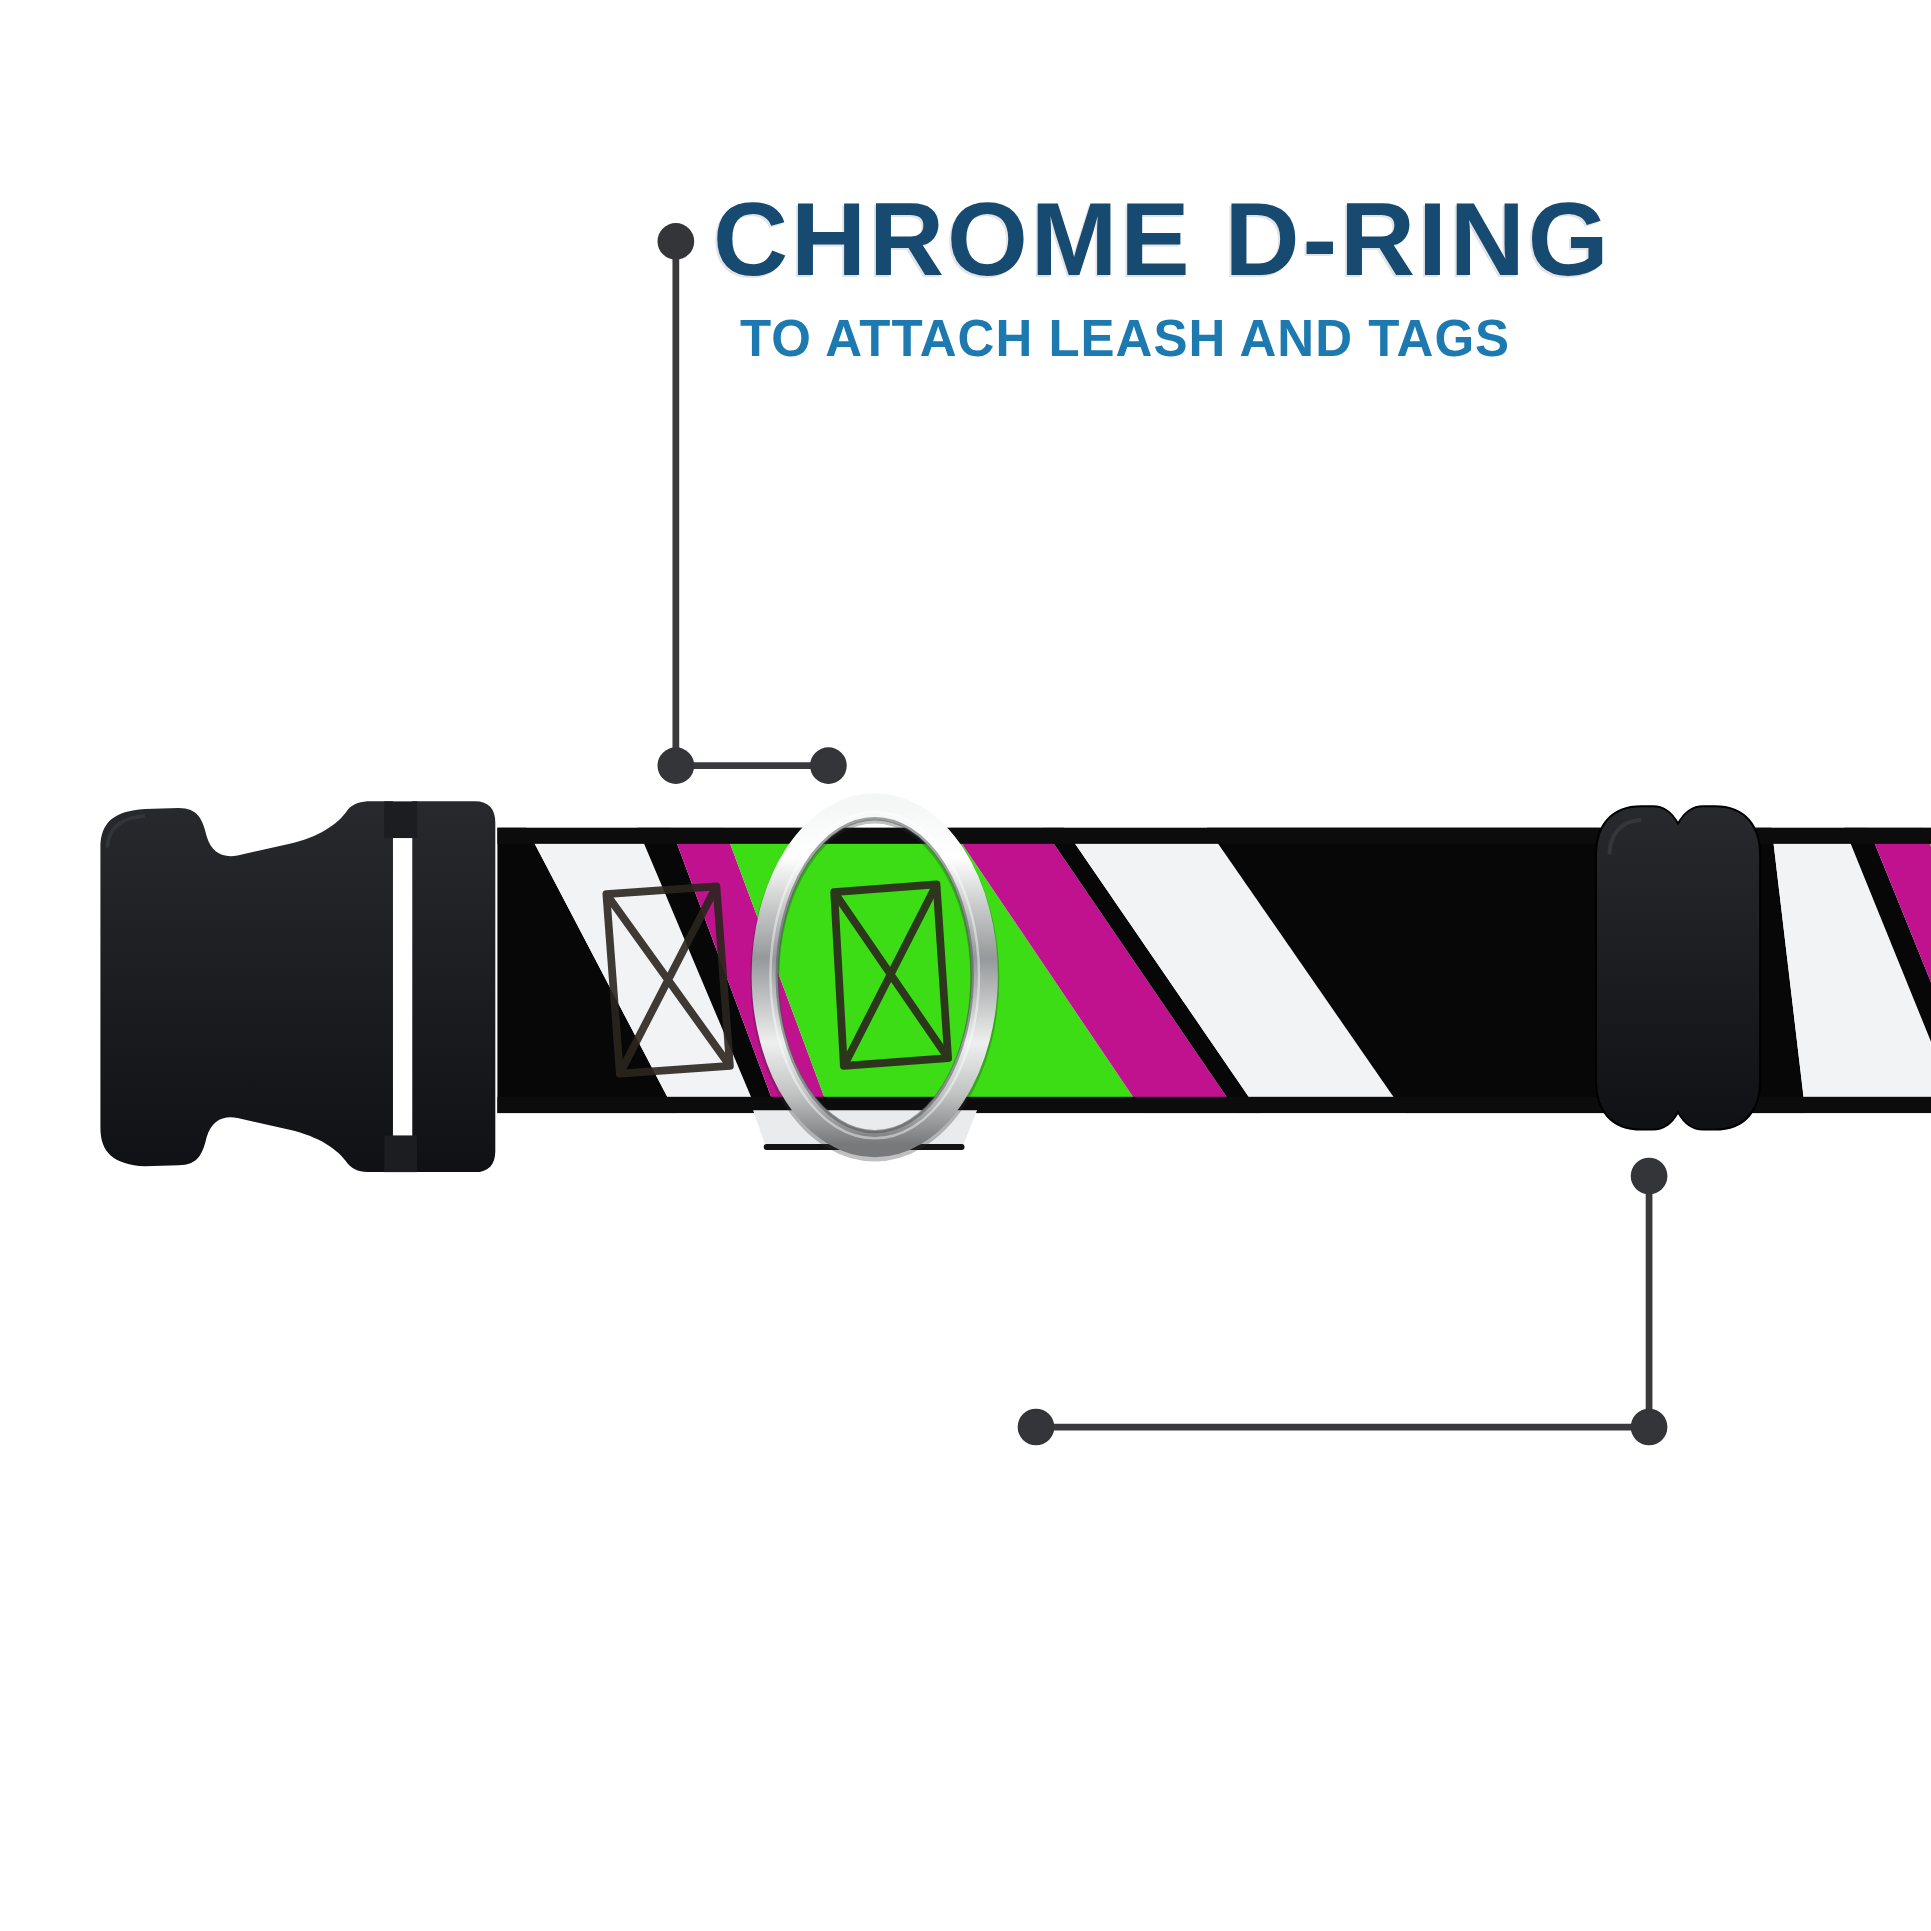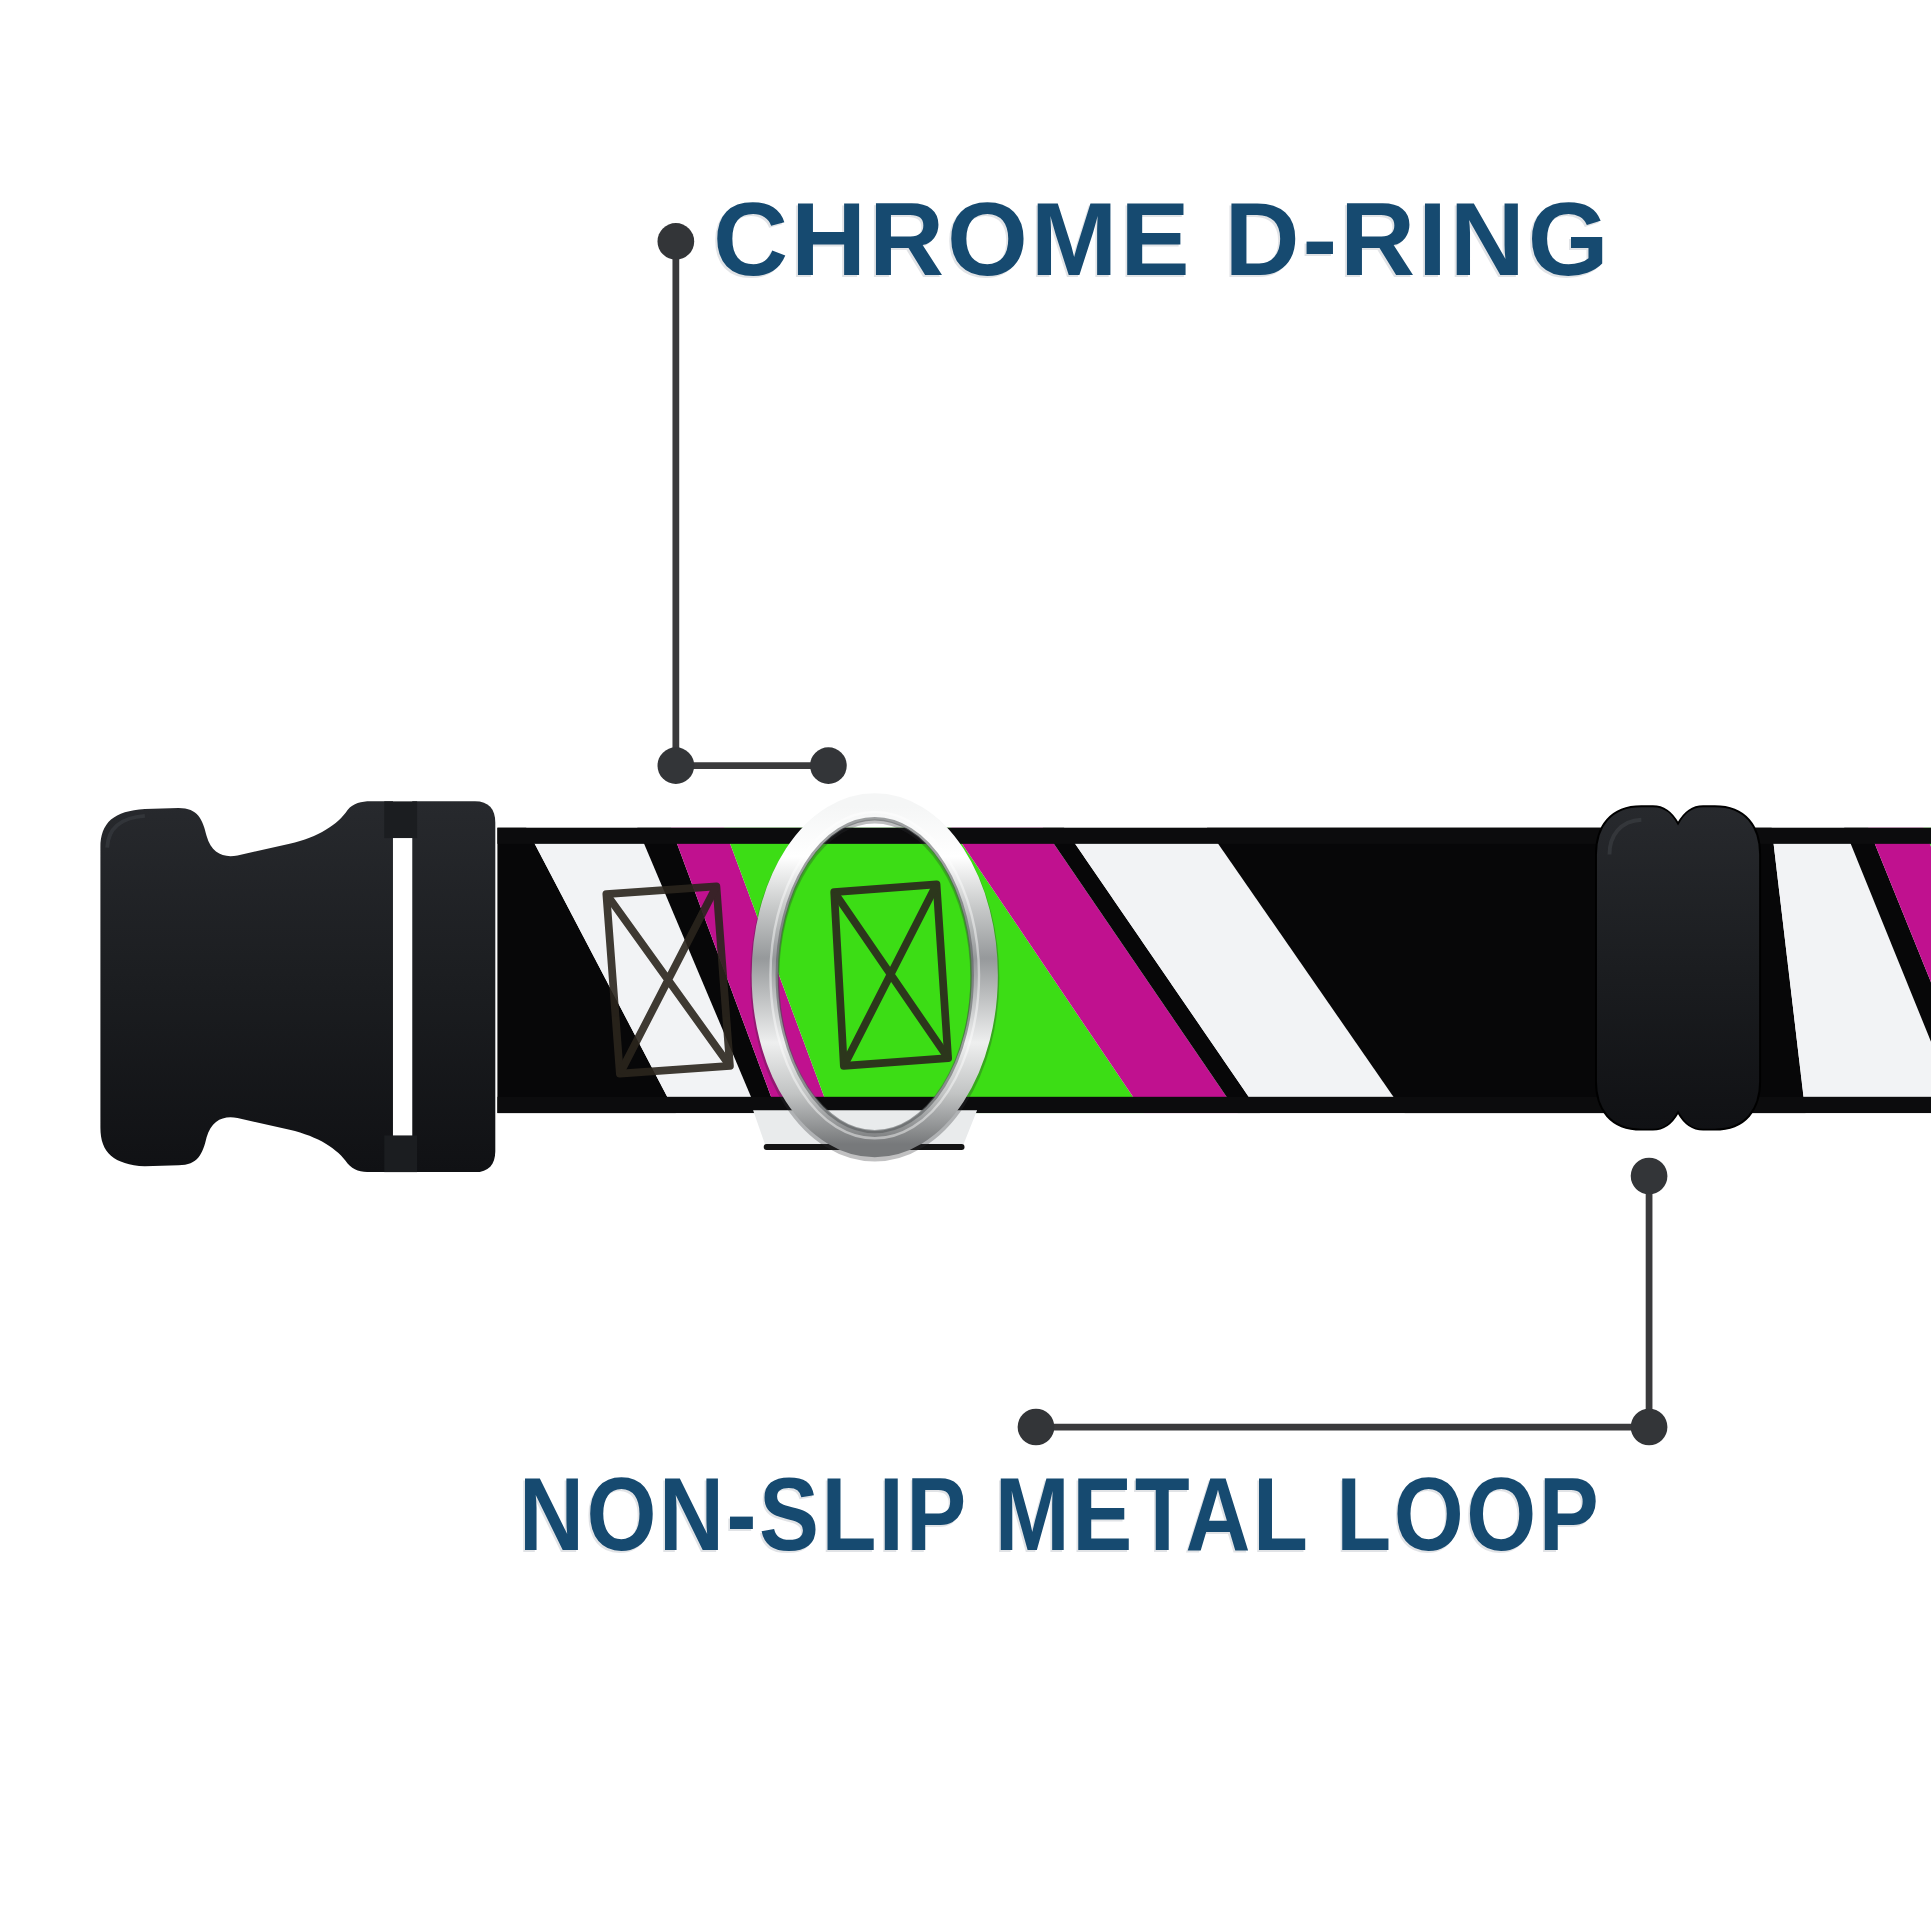--- a/index.html
+++ b/index.html
@@ -140,18 +140,18 @@
       <line x1="1708" y1="1478" x2="1073" y2="1478"></line>
       <circle cx="1708" cy="1218" r="19" stroke="none"></circle>
       <circle cx="1708" cy="1478" r="19" stroke="none"></circle>
       <circle cx="1073" cy="1478" r="19" stroke="none"></circle>
     </g>
   </svg>
 
   <div class="label title" id="title-dring">
     <span class="squeeze">CHROME D-RING</span>
   </div>
-  <div class="label title" id="title-loop">
-    <span class="squeeze">NON-SLIP METAL LOOP</span>
+  <div class="label subtitle" id="sub-dring">
+    <span class="squeeze">TO ATTACH LEASH AND TAGS</span>
   </div>
 
 </div>
 
 
 </body></html>

